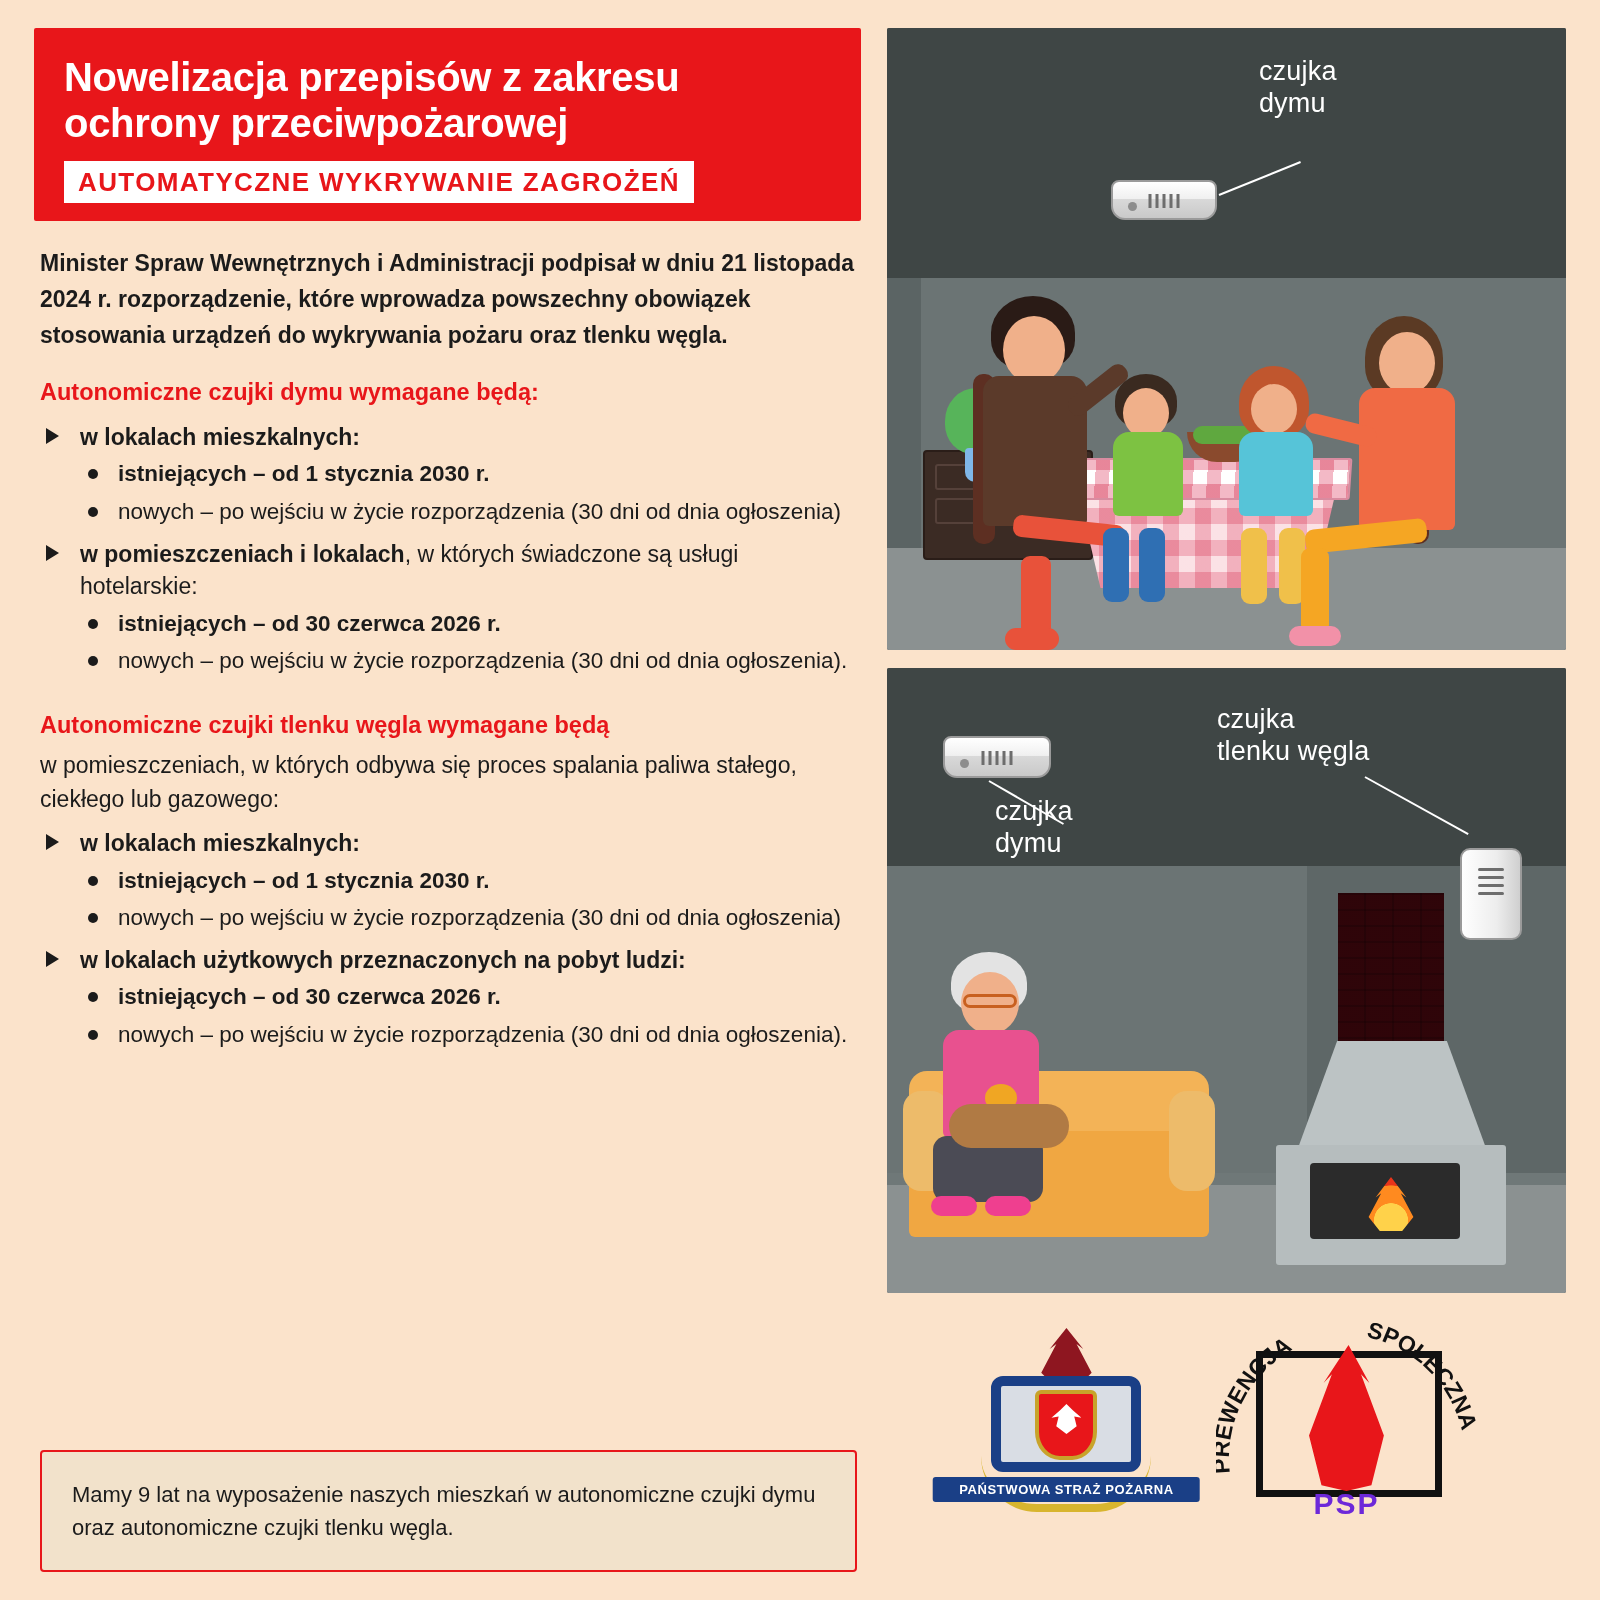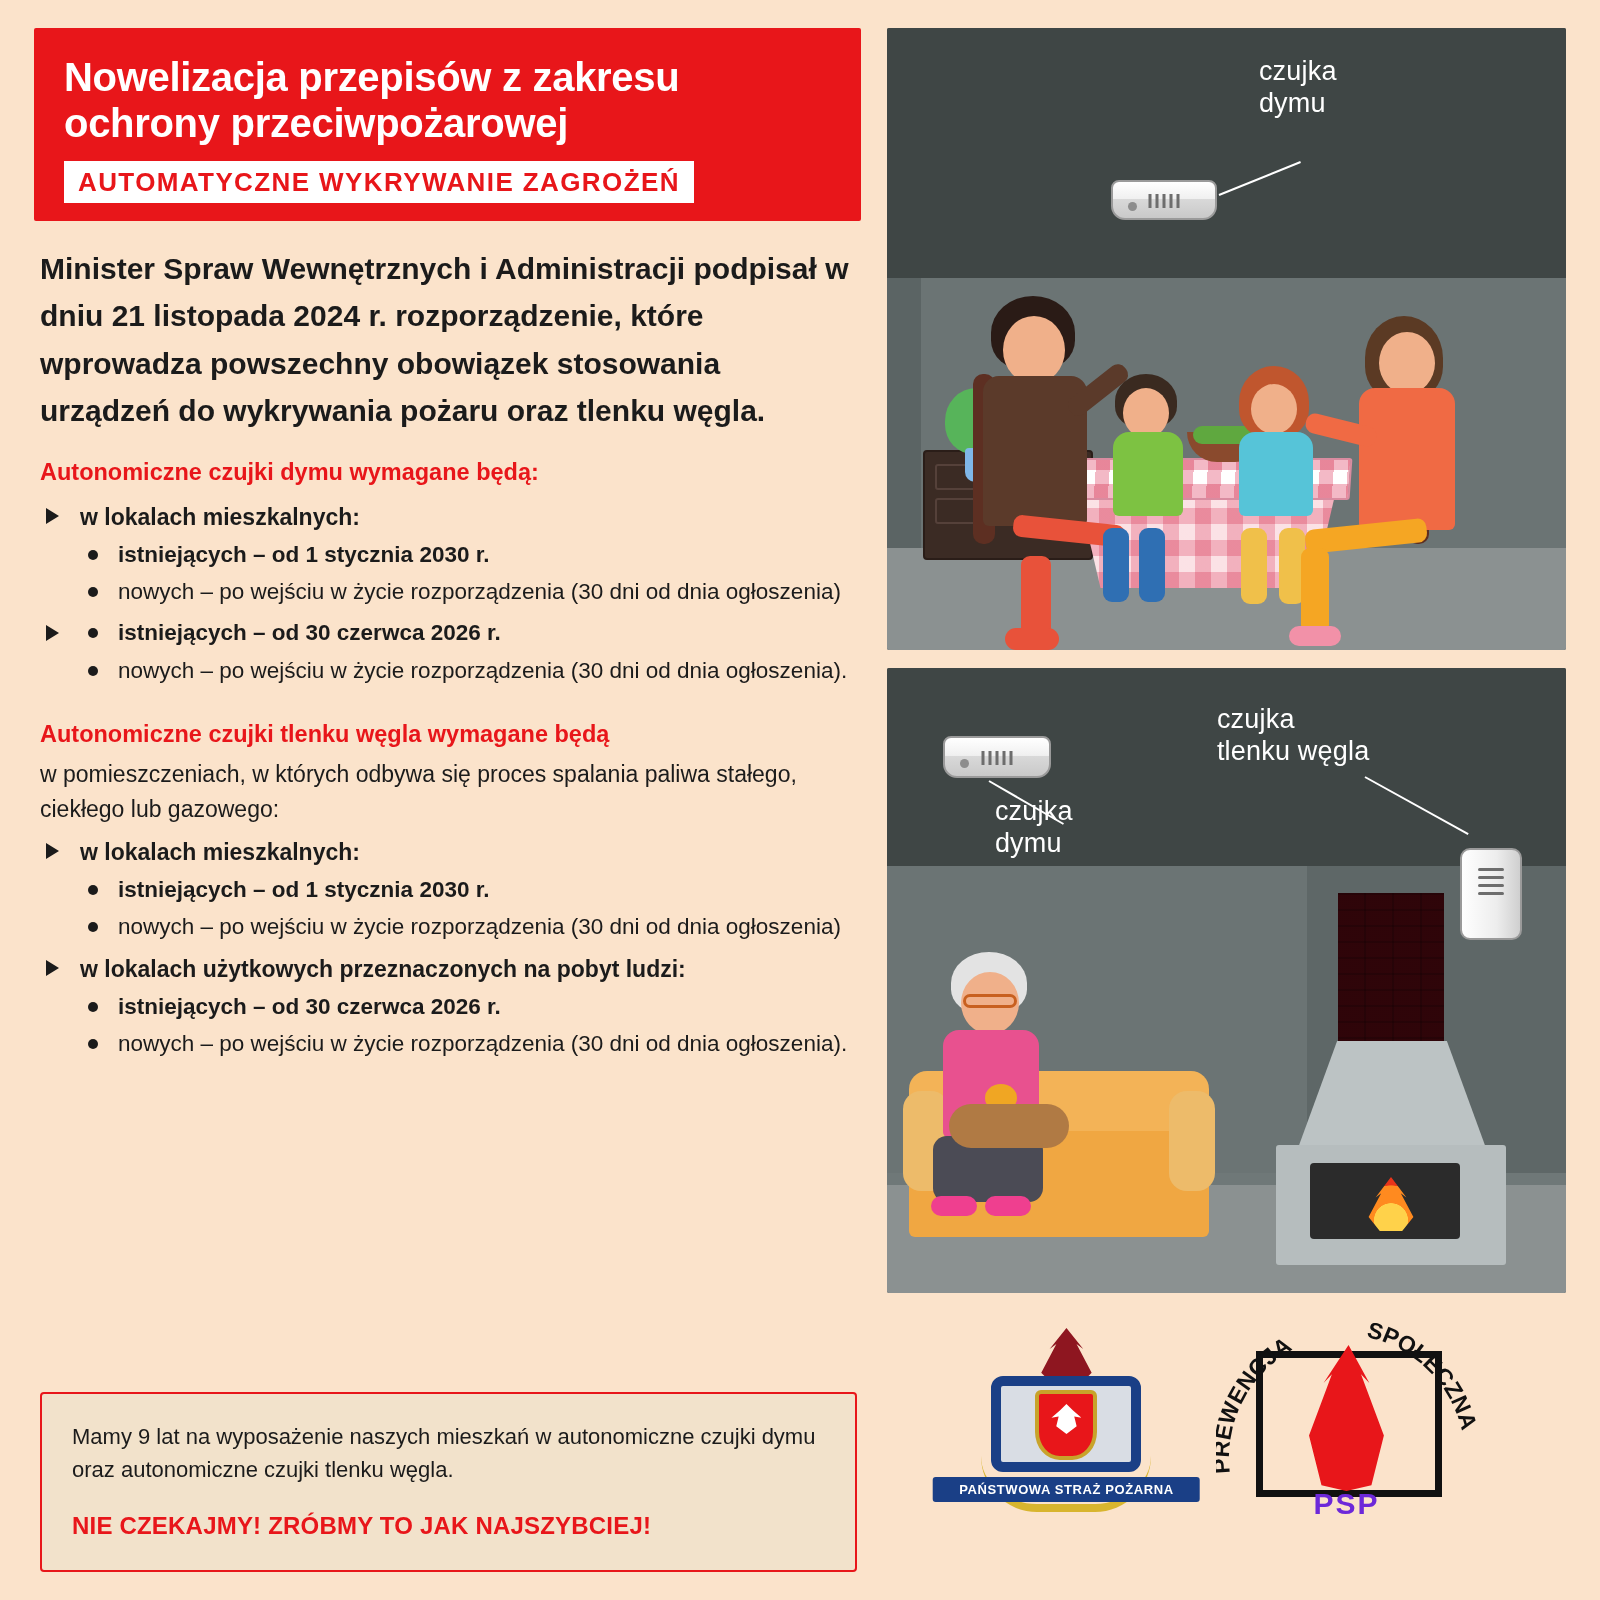--- a/index.html
+++ b/index.html
@@ -21,21 +21,21 @@
   .banner h1 {
     margin:0 0 14px 0; font-size:40px; line-height:1.16; font-weight:bold;
     letter-spacing:-0.3px;
   }
   .banner .sub {
     display:inline-block; background:#fff; color:#e8161a;
     font-size:26px; font-weight:bold; letter-spacing:1.4px;
     padding:6px 14px 5px 14px;
   }
   .intro {
-    margin:24px 4px 0 6px; font-size:30px; line-height:1.58; font-weight:bold; color:#1b1b1b;
+    margin:24px 4px 0 6px; font-size:23px; line-height:1.58; font-weight:bold; color:#1b1b1b;
   }
   .redhead {
     color:#e8161a; font-weight:bold; font-size:23.5px; margin:22px 0 6px 6px; line-height:1.4;
   }
   .plaintext { font-size:23px; line-height:1.5; color:#1b1b1b; margin:0 0 4px 6px; }
 
   ul.lvl1 { list-style:none; margin:6px 0 0 6px; padding:0; }
   ul.lvl1 > li { position:relative; padding-left:40px; margin-bottom:4px; }
   ul.lvl1 > li .arrow {
     position:absolute; left:6px; top:7px;
@@ -205,20 +205,21 @@
           </li>
           <li>
             <span class="dot"></span>
             <div class="l2text">nowych – po wejściu w życie rozporządzenia (30 dni od dnia ogłoszenia)</div>
           </li>
         </ul>
       </li>
 
       <li>
         <span class="arrow"></span>
+        <div class="l1text"><span>w pomieszczeniach i lokalach</span><span class="reg">, w których świadczone są usługi hotelarskie:</span></div>
         <ul class="lvl2">
           <li>
             <span class="dot"></span>
             <div class="l2text b">istniejących – od 30 czerwca 2026 r.</div>
           </li>
           <li>
             <span class="dot"></span>
             <div class="l2text">nowych – po wejściu w życie rozporządzenia (30 dni od dnia ogłoszenia).</div>
           </li>
         </ul>
@@ -255,21 +256,20 @@
           <li>
             <span class="dot"></span>
             <div class="l2text">nowych – po wejściu w życie rozporządzenia (30 dni od dnia ogłoszenia).</div>
           </li>
         </ul>
       </li>
     </ul>
 
     <div class="callout">
       <p>Mamy 9 lat na wyposażenie naszych mieszkań w autonomiczne czujki dymu oraz autonomiczne czujki tlenku węgla.</p>
-      <p class="cta">NIE CZEKAJMY! ZRÓBMY TO JAK NAJSZYBCIEJ!</p>
     </div>
   </div>
 
   <div class="right">
 
     <div class="scene scene1 s1">
       <div class="ceiling" style="height:250px;"></div>
       <div class="wallL" style="left:0;top:250px;width:100%;height:270px;background:#6b7474;"></div>
       <div class="wallL" style="left:0;top:250px;width:34px;height:270px;background:#5b6464;"></div>
       <div class="floor" style="height:102px;background:#8b9191;"></div>

